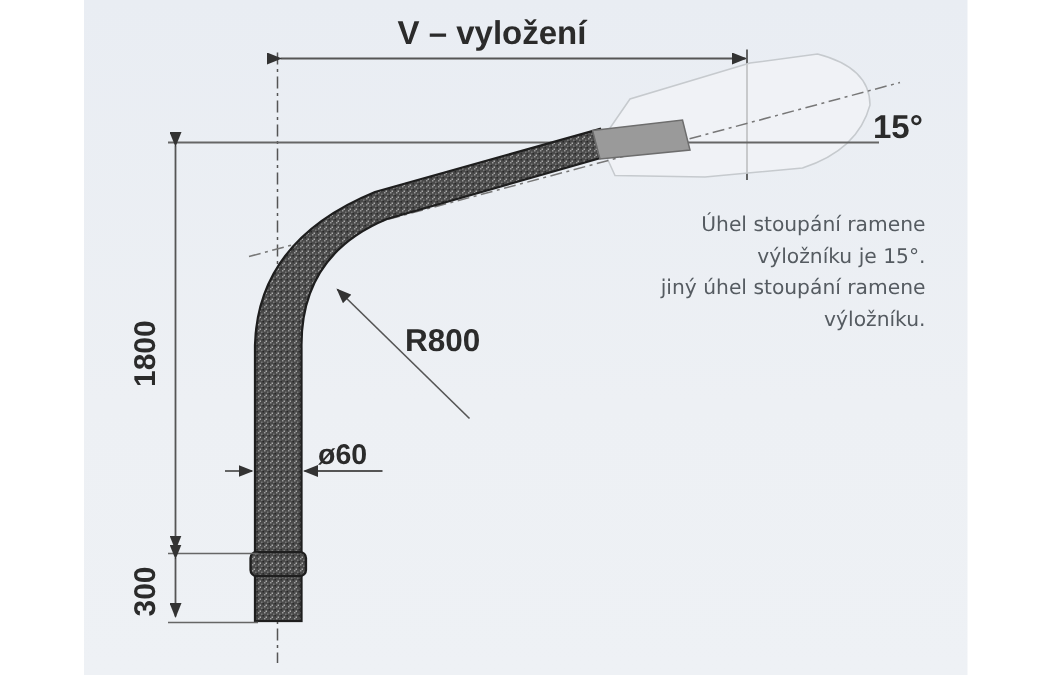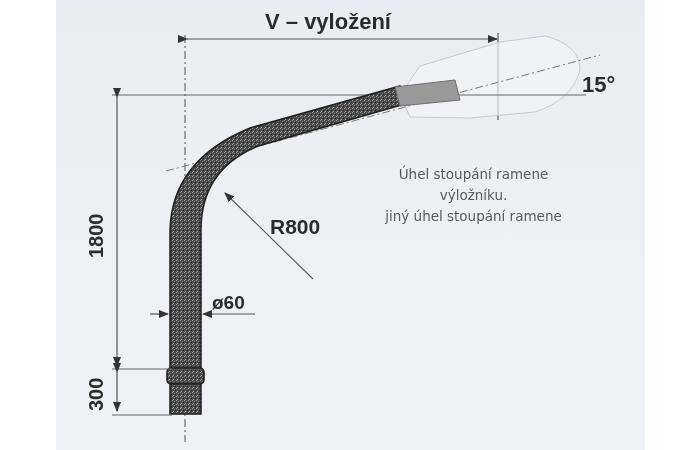--- a/index.html
+++ b/index.html
@@ -7,22 +7,22 @@
     .panel {
       position: absolute; left: 56px; top: 0; width: 589px; height: 450px;
       background: linear-gradient(180deg, #e9edf3 0%, #edf0f4 60%, #eef1f5 100%);
     }
     svg { position: absolute; left: 0; top: 0; width: 700px; height: 450px; }
     .dim-text {
       font-family: "Liberation Sans", sans-serif; font-weight: bold; fill: #2b2b2b;
     }
     .note {
       position: absolute; left: 330px; top: 140px; width: 287px;
-      text-align: center; color: #555b61;
-      font-family: "DejaVu Sans", sans-serif; font-size: 13.5px; line-height: 21px; margin-top: 24px;
+      text-align: right; color: #555b61;
+      font-family: "DejaVu Sans", sans-serif; font-size: 13.5px; line-height: 21px;
     }
     .note div { white-space: nowrap; }
   </style>
 </head>
 <body>
 
 <div class="panel"></div>
 
 <svg viewBox="0 0 700 450">
   <defs>
@@ -70,15 +70,16 @@
   <text class="dim-text" x="265" y="29" font-size="22">V – vyložení</text>
   <text class="dim-text" x="582" y="92" font-size="22">15°</text>
   <text class="dim-text" x="270" y="234" font-size="21">R800</text>
   <text class="dim-text" x="212" y="309" font-size="19">ø60</text>
   <text class="dim-text" x="0" y="0" font-size="20" transform="translate(103,258) rotate(-90)">1800</text>
   <text class="dim-text" x="0" y="0" font-size="20" transform="translate(103,411) rotate(-90)">300</text>
 </svg>
 
 <div class="note">
   <div>Úhel stoupání ramene</div>
+  <div>výložníku je 15°.</div>
+  <div>jiný úhel stoupání ramene</div>
   <div>výložníku.</div>
-  <div>jiný úhel stoupání ramene</div>
 </div>
 
 </body></html>

